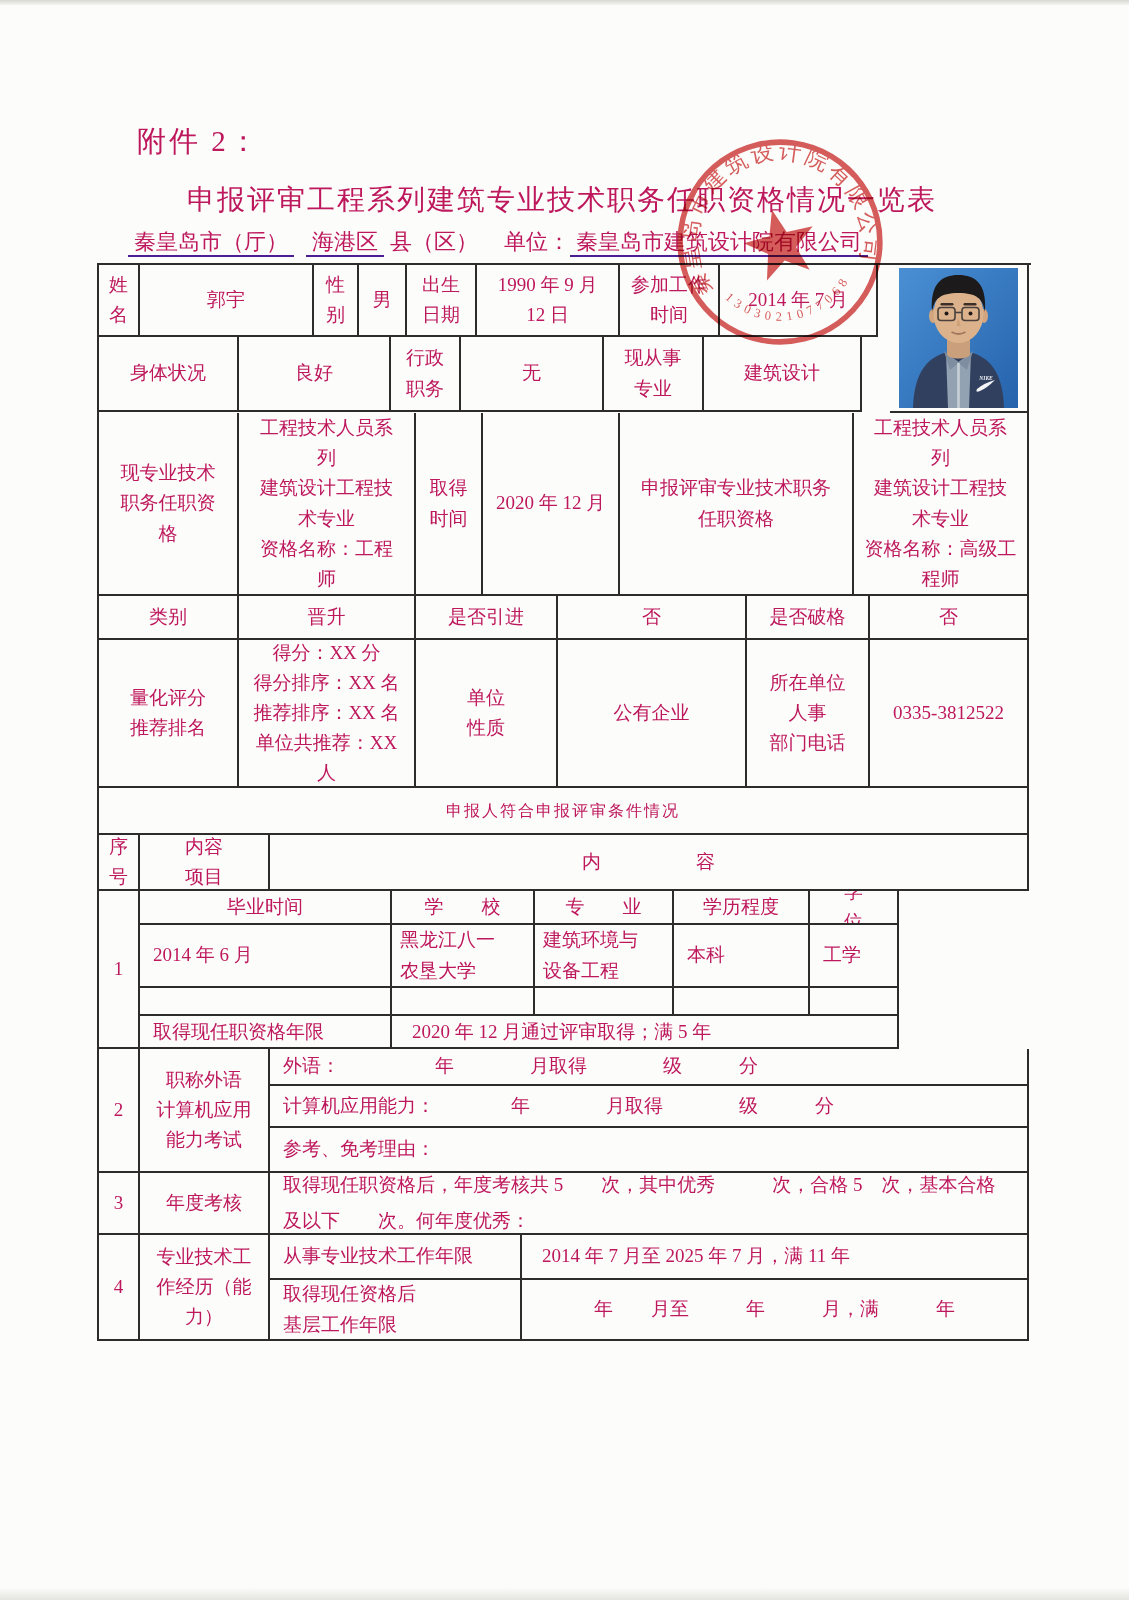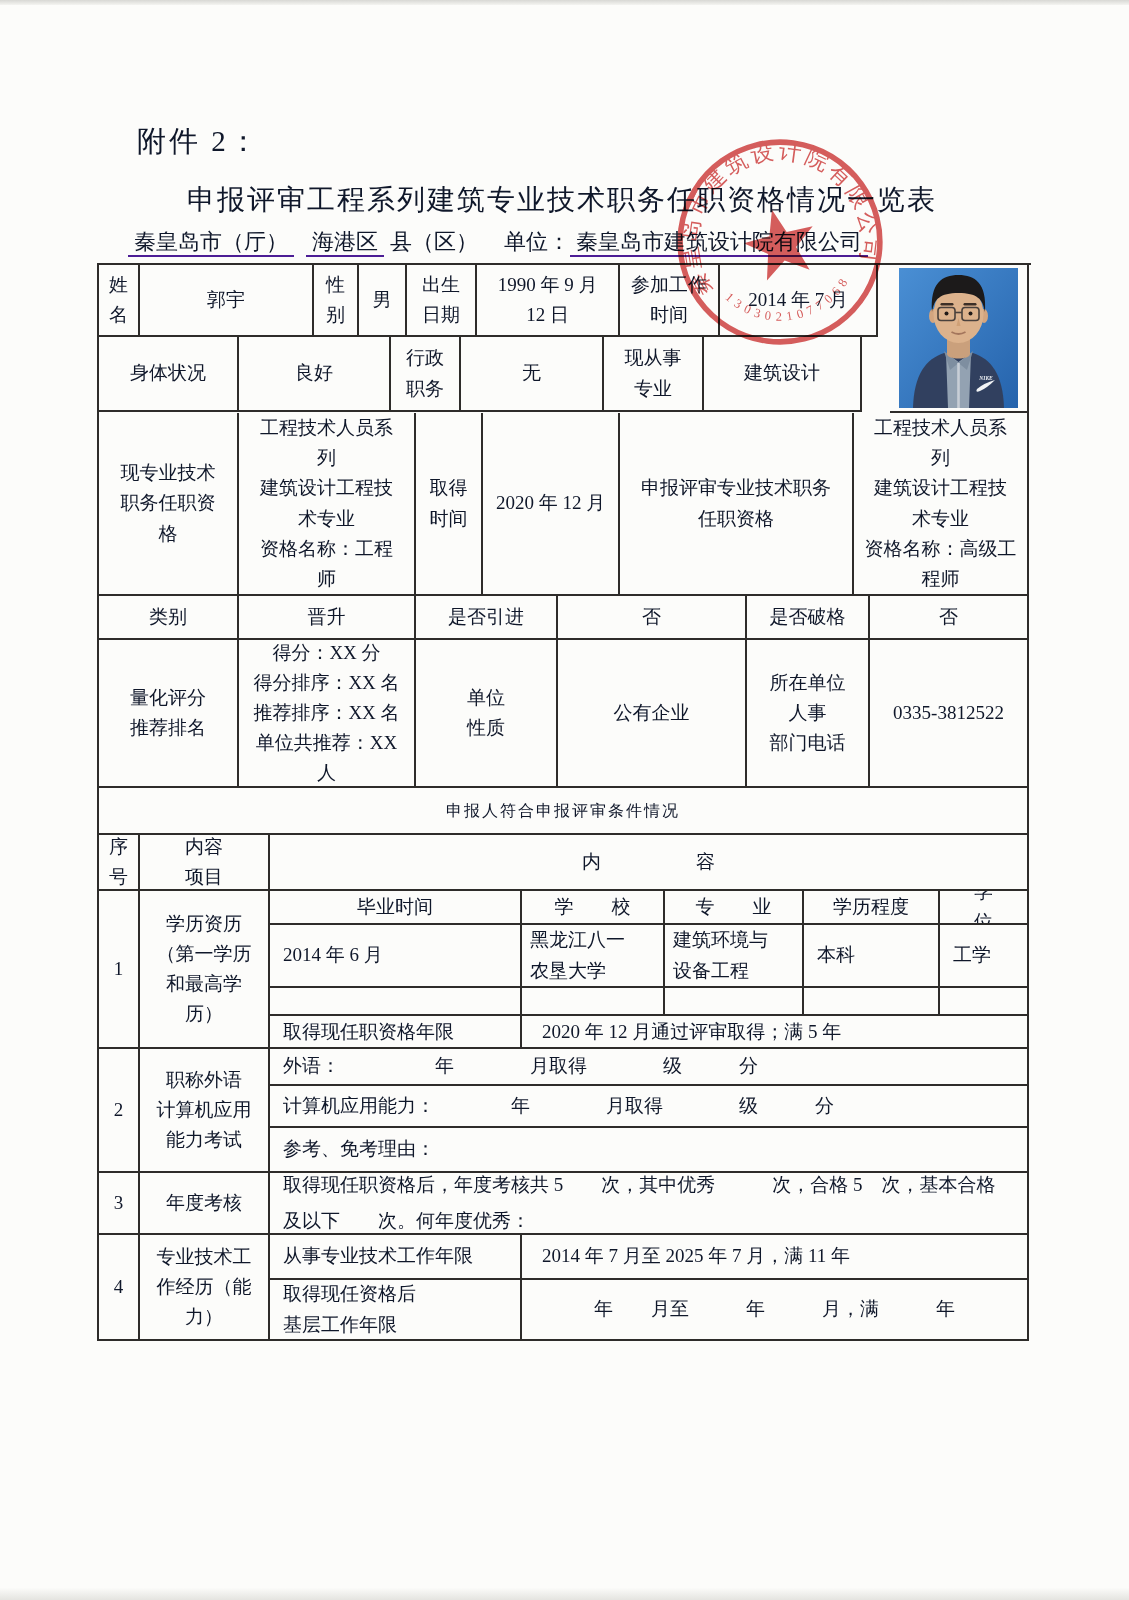--- a/index.html
+++ b/index.html
@@ -1,17 +1,17 @@
 <!DOCTYPE html>
 <html><head>
 <meta charset="utf-8">
 <style>
   html,body{margin:0;padding:0;background:#ffffff;}
   .page{position:relative;width:1129px;height:1600px;background:#fcfcfa;overflow:hidden;
-        font-family:"Liberation Serif","DejaVu Serif",serif;color:#0f172a;}
+        font-family:"Liberation Serif","DejaVu Serif",serif;color:#be185d;}
   .scan-top{position:absolute;top:0;left:0;right:0;height:5px;
         background:linear-gradient(#d8d8d4,#f4f4f1);}
   .scan-bottom{position:absolute;bottom:0;left:0;right:0;height:12px;
         background:linear-gradient(#fbfbf9,#e4e4e0);}
   .attachment{position:absolute;left:137px;top:122px;font-size:29px;letter-spacing:3px;}
   .title{position:absolute;left:97px;top:181px;width:930px;text-align:center;
         font-size:28px;letter-spacing:2px;white-space:nowrap;}
   .subtitle{position:absolute;left:128px;top:227px;font-size:22px;white-space:nowrap;}
   .subtitle .u{border-bottom:2px solid #4c1d95;padding:0 6px 1px 6px;}
   .subtitle .g1{margin-left:12px;}
@@ -183,24 +183,20 @@
     <div class="r h56">
       <div class="c w41 h56">序
 号</div>
       <div class="c w130 h56">内容
 项目</div>
       <div class="c w759 h56">内　　　　　容</div>
     </div>
 
     <div class="g">
       <div class="c w41">1</div>
-      <div class="c w130">学历资历
-（第一学历
-和最高学
-历）</div>
       <div class="stack w759">
         <div class="r h34">
           <div class="c w252 h34">毕业时间</div>
           <div class="c w143 h34">学　　校</div>
           <div class="c w139 h34">专　　业</div>
           <div class="c w136 h34">学历程度</div>
           <div class="c w89 h34">学　　位</div>
         </div>
         <div class="r h63">
           <div class="c w252 h63 al">2014 年 6 月</div>

